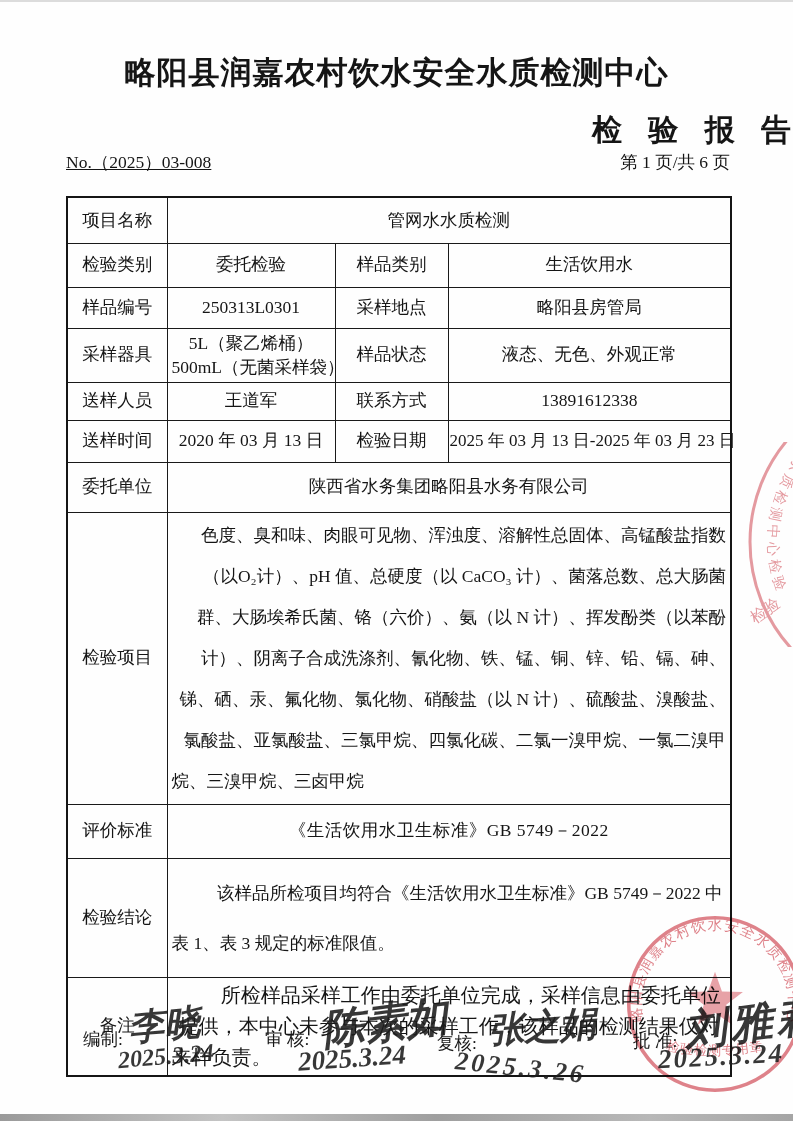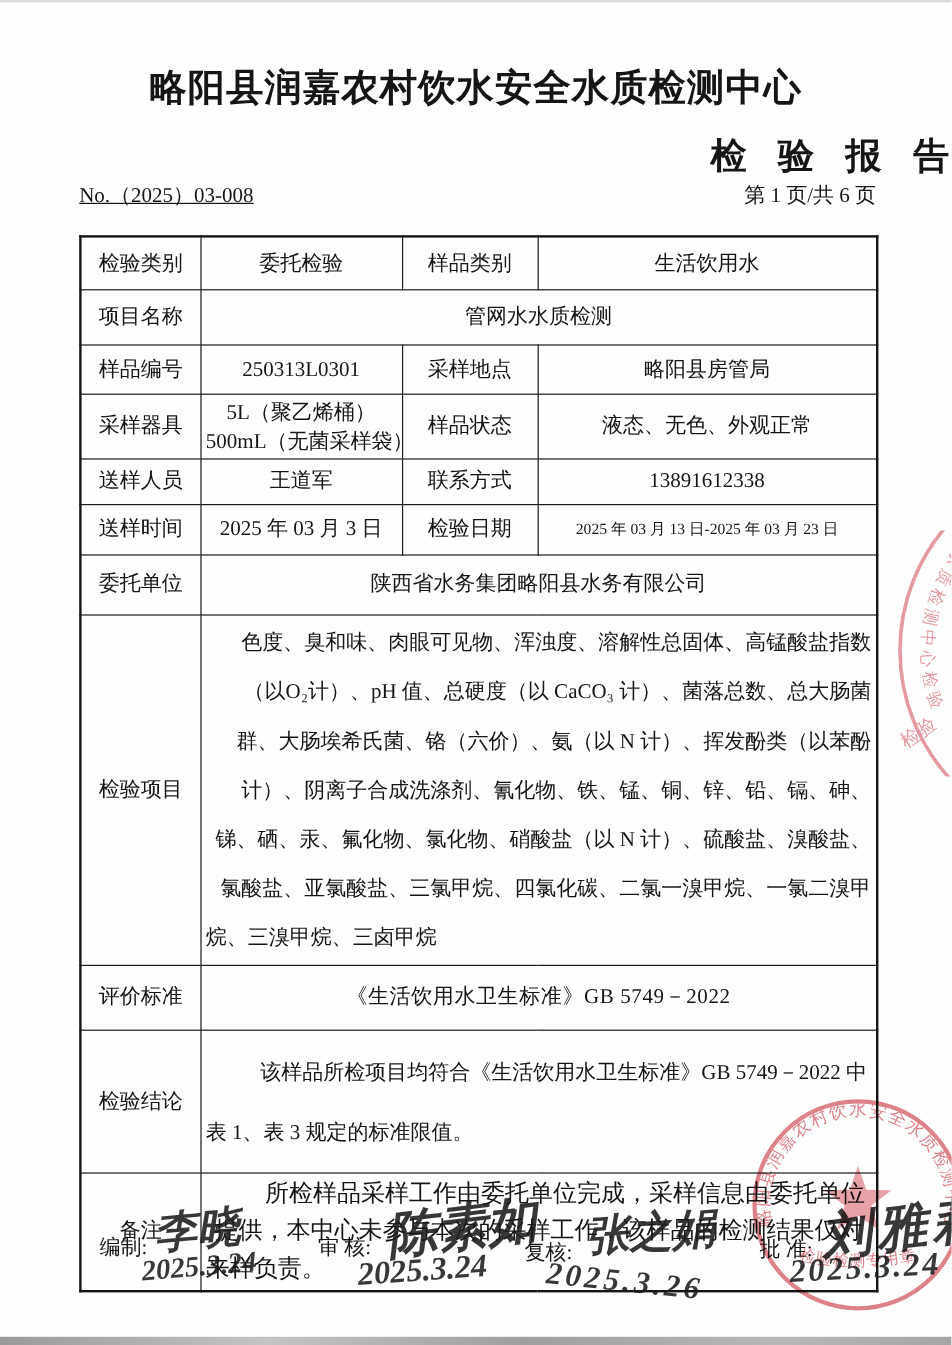--- a/index.html
+++ b/index.html
@@ -46,29 +46,29 @@
 </div>
 
 <table class="report">
   <colgroup>
       <col style="width:100px">
       <col style="width:168px">
       <col style="width:113px">
       <col style="width:283px">
     </colgroup>
   <tbody>
-      <tr style="height:44px">
+      <tr style="height:46px">
+    <td>项目名称</td>
+    <td colspan="3">管网水水质检测</td>
+  </tr>
+  <tr style="height:44px">
     <td>检验类别</td>
     <td>委托检验</td>
     <td>样品类别</td>
     <td>生活饮用水</td>
-  </tr>
-  <tr style="height:46px">
-    <td>项目名称</td>
-    <td colspan="3">管网水水质检测</td>
   </tr>
   <tr style="height:41px">
     <td>样品编号</td>
     <td>250313L0301</td>
     <td>采样地点</td>
     <td>略阳县房管局</td>
   </tr>
   <tr style="height:54px">
     <td>采样器具</td>
     <td style="line-height:1.4;">
@@ -79,23 +79,23 @@
     <td>液态、无色、外观正常</td>
   </tr>
   <tr style="height:38px">
     <td>送样人员</td>
     <td>王道军</td>
     <td>联系方式</td>
     <td>13891612338</td>
   </tr>
   <tr style="height:42px">
     <td>送样时间</td>
-    <td class="nowrap">2025 年 03 月 3 日</td>
+    <td class="nowrap">2020 年 03 月 13 日</td>
     <td>检验日期</td>
-    <td class="nowrap" style="padding:4px 1px;font-size:13px;">2025 年 03 月 13 日-2025 年 03 月 23 日</td>
+    <td class="nowrap" style="padding:4px 1px;font-size:17px;">2025 年 03 月 13 日-2025 年 03 月 23 日</td>
   </tr>
   <tr style="height:50px">
     <td>委托单位</td>
     <td colspan="3">陕西省水务集团略阳县水务有限公司</td>
   </tr>
   <tr style="height:246px">
     <td>检验项目</td>
     <td colspan="3" class="para">
       <div class="items-text">色度、臭和味、肉眼可见物、浑浊度、溶解性总固体、高锰酸盐指数（以O₂计）、pH 值、总硬度（以 CaCO₃ 计）、菌落总数、总大肠菌群、大肠埃希氏菌、铬（六价）、氨（以 N 计）、挥发酚类（以苯酚计）、阴离子合成洗涤剂、氰化物、铁、锰、铜、锌、铅、镉、砷、锑、硒、汞、氟化物、氯化物、硝酸盐（以 N 计）、硫酸盐、溴酸盐、氯酸盐、亚氯酸盐、三氯甲烷、四氯化碳、二氯一溴甲烷、一氯二溴甲烷、三溴甲烷、三卤甲烷</div>
     </td>

